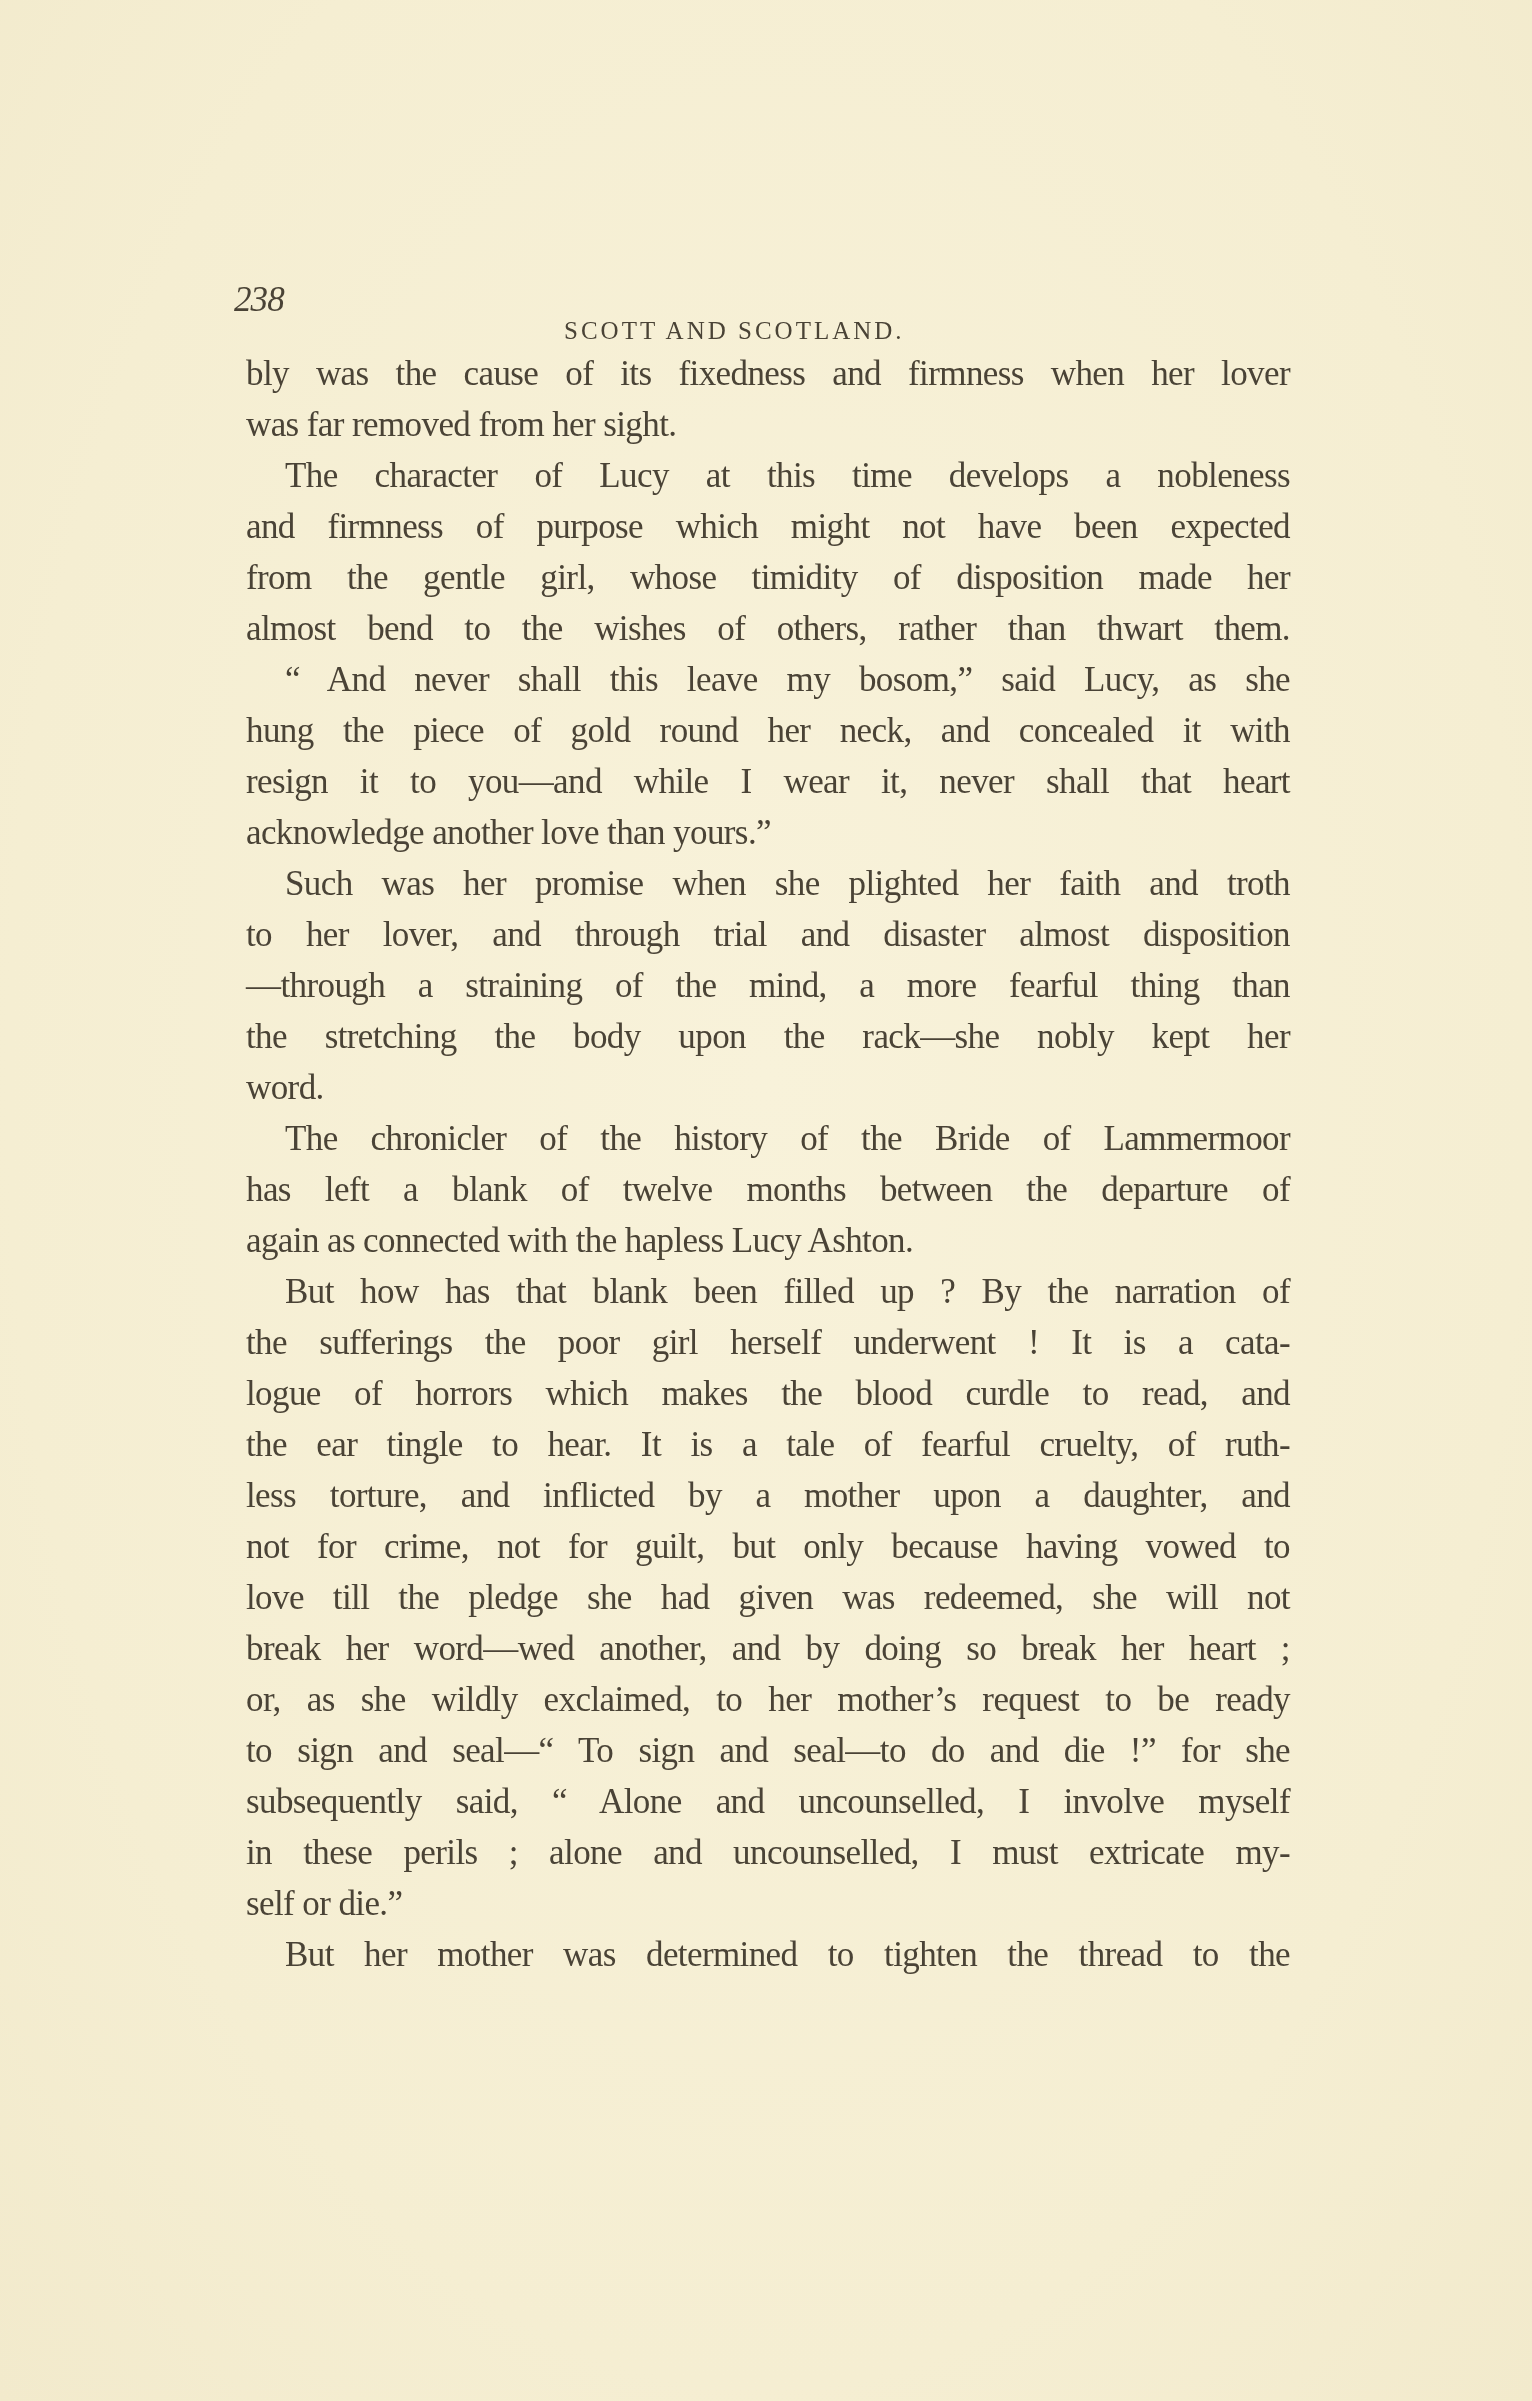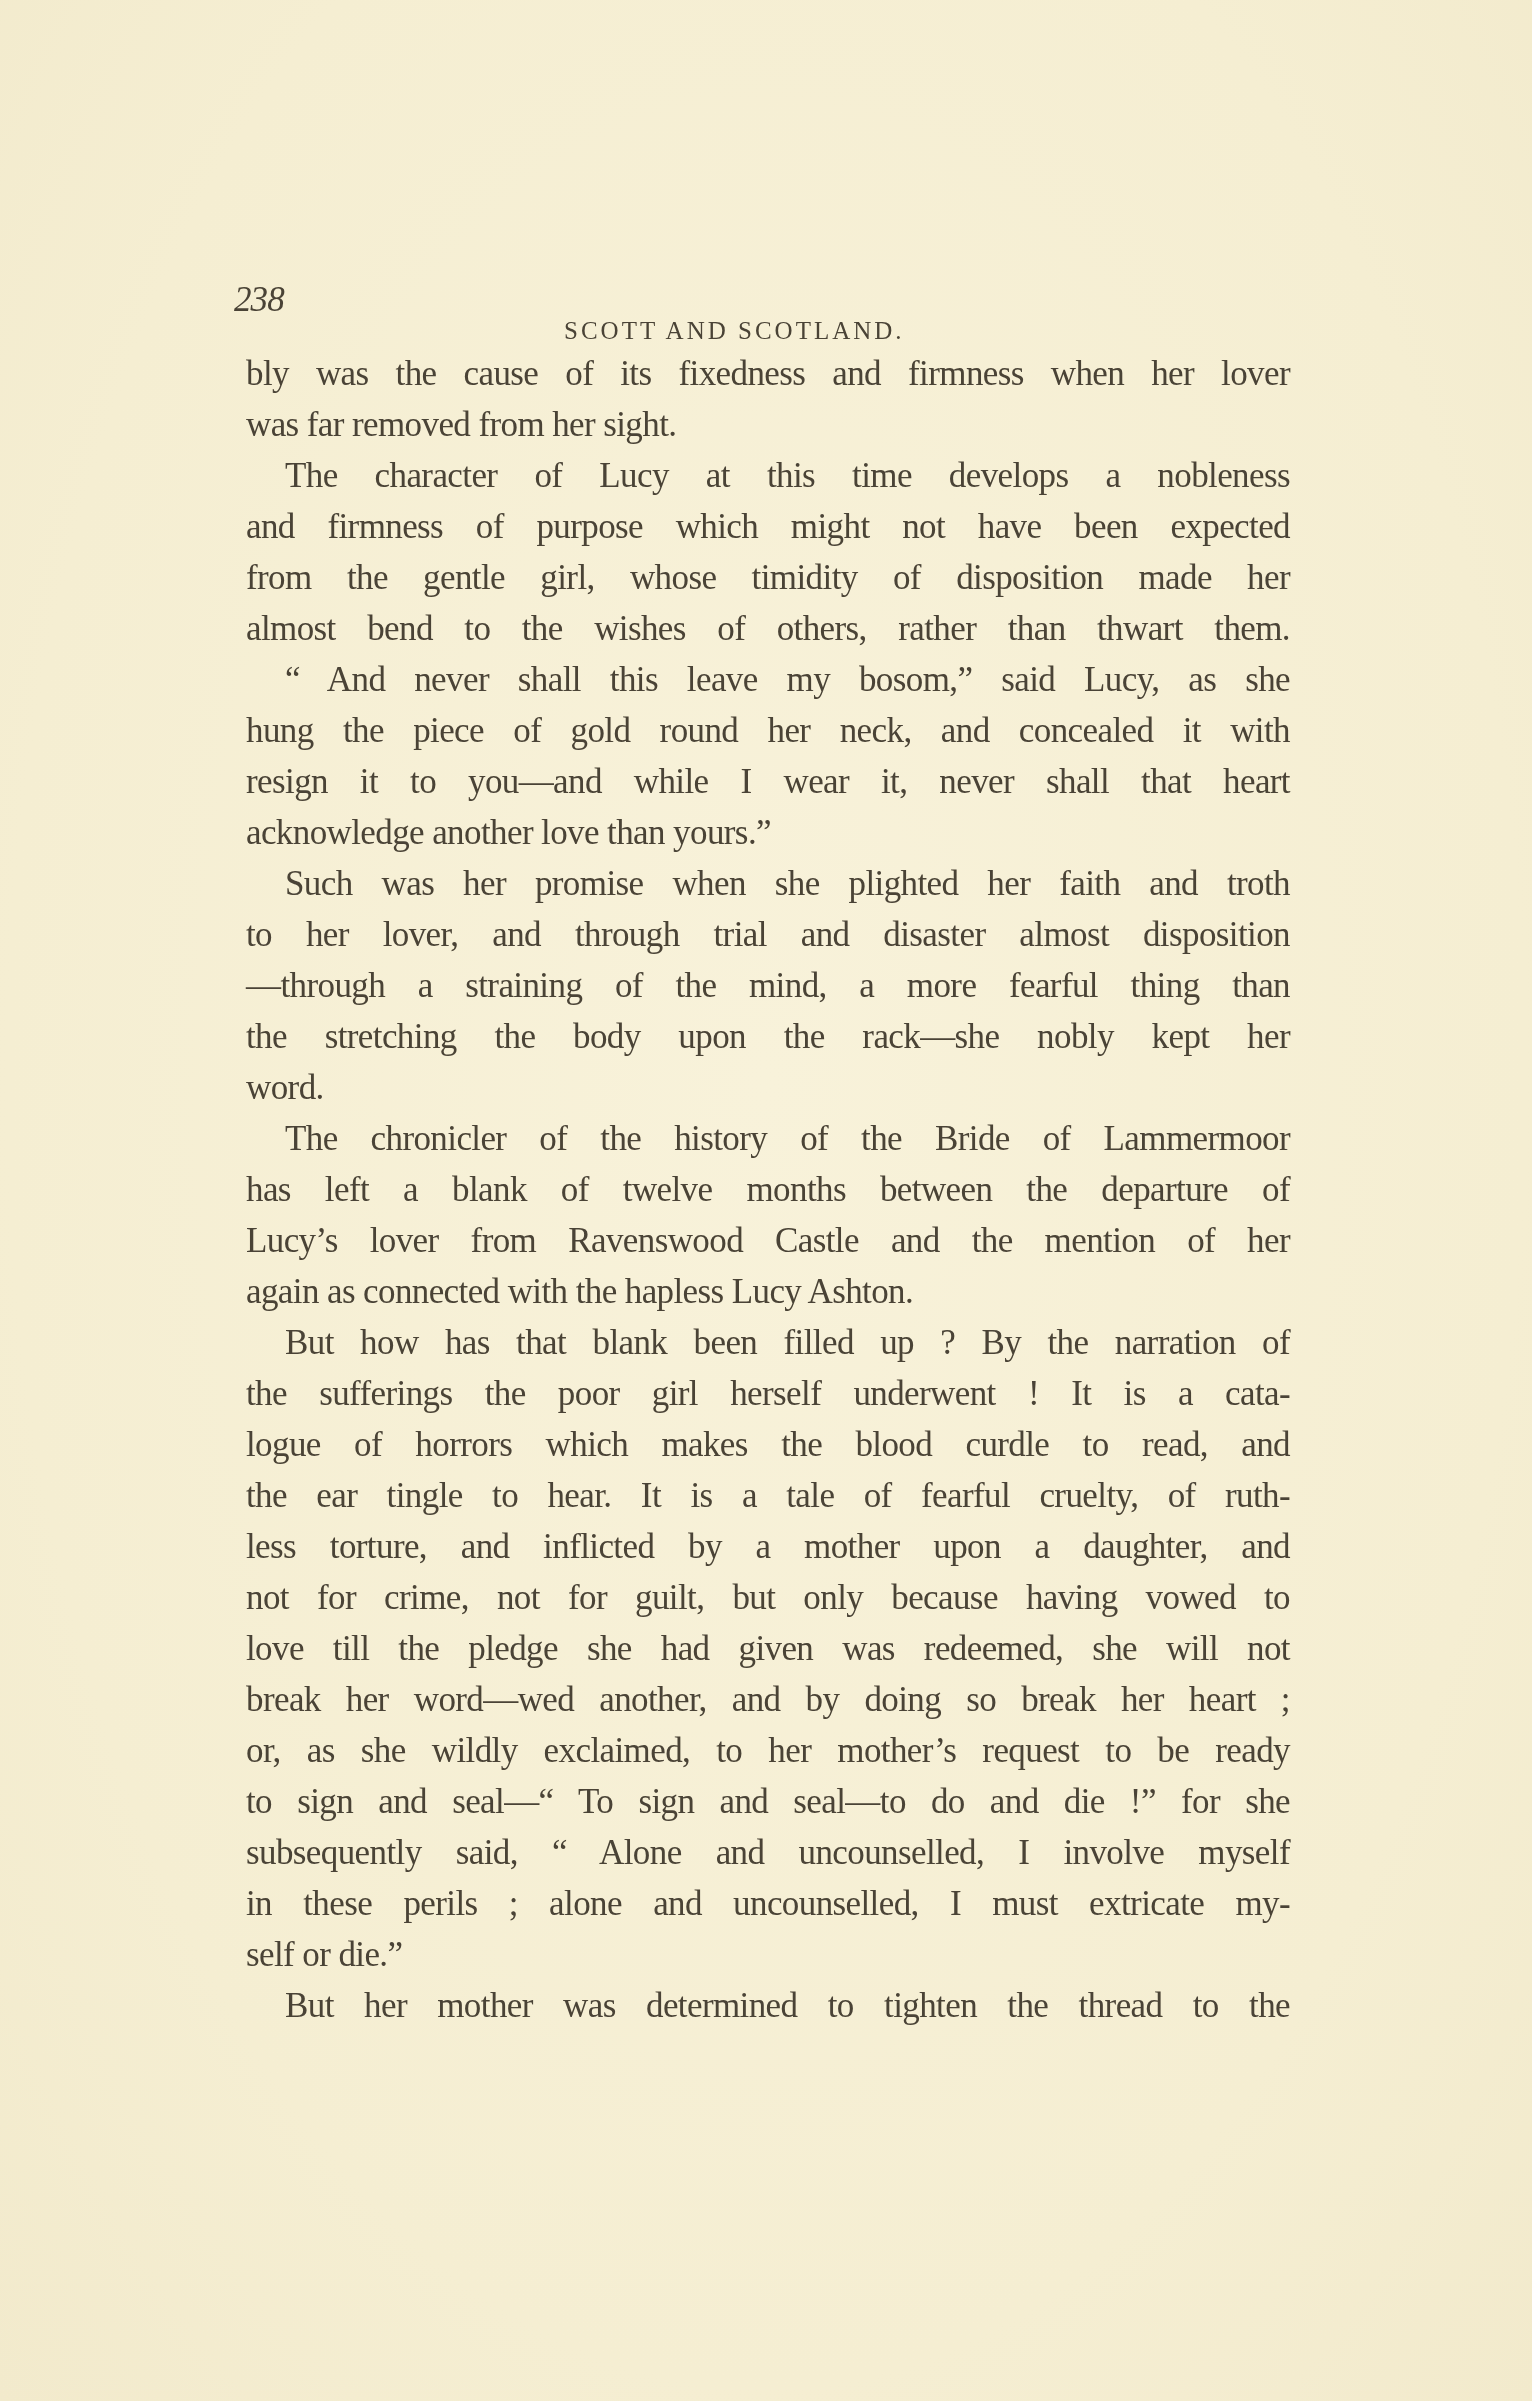--- a/index.html
+++ b/index.html
@@ -75,21 +75,20 @@
       <span class="line indent">Such was her promise when she plighted her faith and troth</span>
       <span class="line">to her lover, and through trial and disaster almost disposition</span>
       <span class="line">—through a straining of the mind, a more fearful thing than</span>
       <span class="line">the stretching the body upon the rack—she nobly kept her</span>
       <span class="line last">word.</span>
     </div>
 
     <div>
       <span class="line indent">The chronicler of the history of the Bride of Lammermoor</span>
       <span class="line">has left a blank of twelve months between the departure of</span>
-      <span class="line">Lucy’s lover from Ravenswood Castle and the mention of her</span>
       <span class="line last">again as connected with the hapless Lucy Ashton.</span>
     </div>
 
     <div>
       <span class="line indent">But how has that blank been filled up ? By the narration of</span>
       <span class="line">the sufferings the poor girl herself underwent ! It is a cata-</span>
       <span class="line">logue of horrors which makes the blood curdle to read, and</span>
       <span class="line">the ear tingle to hear. It is a tale of fearful cruelty, of ruth-</span>
       <span class="line">less torture, and inflicted by a mother upon a daughter, and</span>
       <span class="line">not for crime, not for guilt, but only because having vowed to</span>

